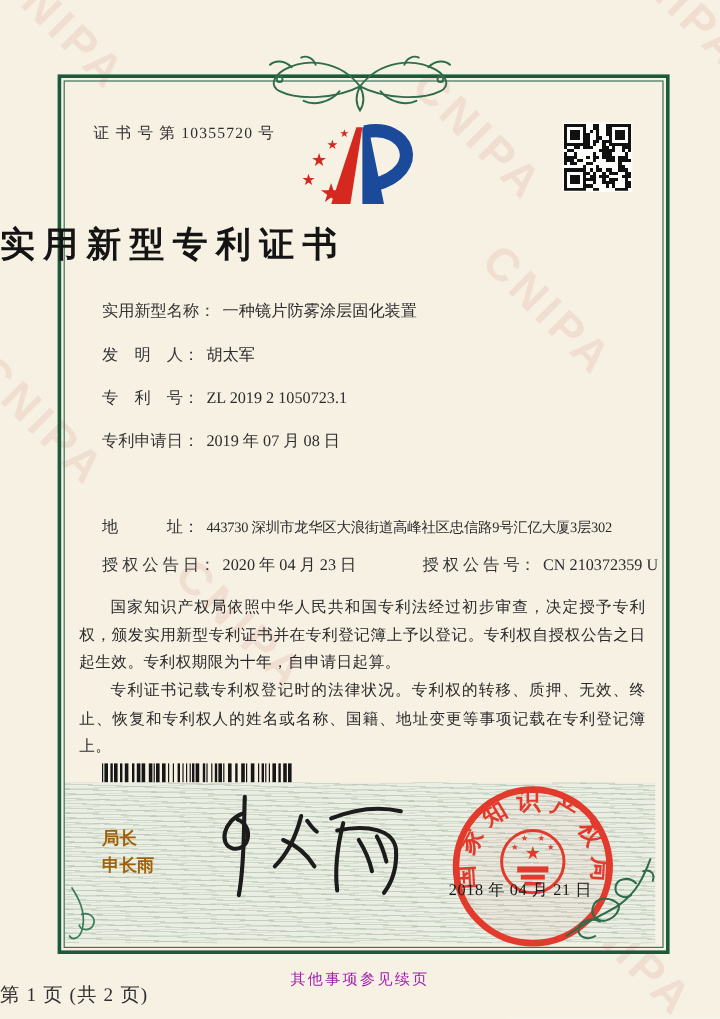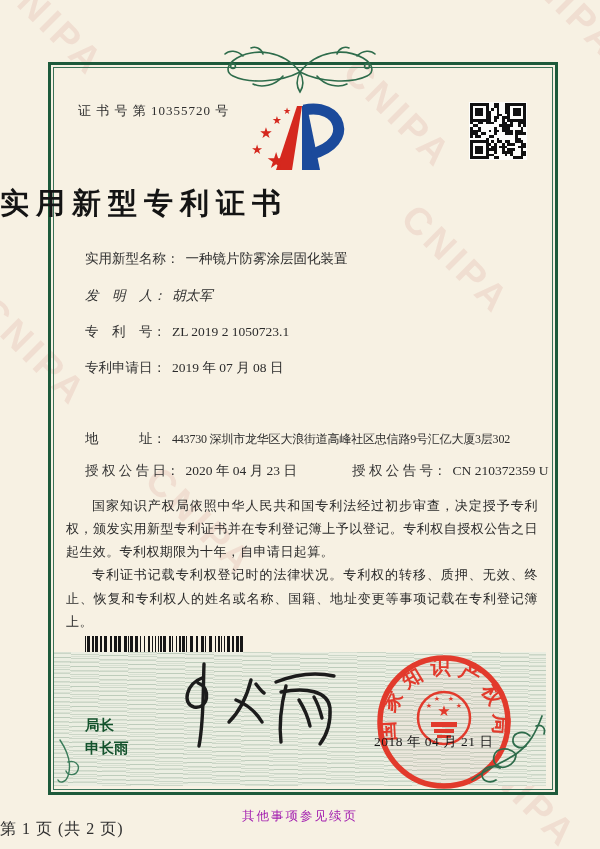--- a/index.html
+++ b/index.html
@@ -40,21 +40,21 @@
   .grant2{position:absolute;left:267px;top:0;}
 
   .body-text{position:absolute;left:66px;top:494px;width:472px;font-size:13px;
              line-height:1.78;color:#2a2a2a;text-align:justify;letter-spacing:0.4px;}
   .body-text p{margin:0;text-indent:2em;}
 
   .barcode{position:absolute;left:85px;top:636px;}
 
   .officer{position:absolute;left:85px;top:688px;z-index:6;
            font-family:"Liberation Sans","DejaVu Sans",sans-serif;
-           font-weight:bold;font-size:14.5px;color:#14532d;line-height:1.6;margin-top:26px;}
+           font-weight:bold;font-size:14.5px;color:#a16207;line-height:1.6;}
   .signature{position:absolute;left:168px;top:658px;z-index:6;}
 
   .seal{position:absolute;left:374px;top:652px;z-index:5;}
   .seal-date{position:absolute;left:374px;top:733px;z-index:7;font-size:13.5px;
              color:#191919;letter-spacing:0.5px;white-space:nowrap;}
 
   .page-info{position:absolute;left:0;right:0;top:771px;text-align:left;z-index:6;
              font-size:16px;color:#2f2f2f;letter-spacing:1px;margin-top:48px;}
   .cont-note{position:absolute;left:0;right:0;top:808px;text-align:center;z-index:2;
              font-size:12.5px;color:#a21caf;letter-spacing:2px;}
@@ -362,21 +362,21 @@
         <rect x="17" y="20" width="1" height="1" fill="#111"></rect>
         <rect x="18" y="20" width="1" height="1" fill="#111"></rect>
         <rect x="19" y="20" width="1" height="1" fill="#111"></rect>
       </svg>
 
     <div class="title">实用新型专利证书</div>
 
     <div class="field-row" style="top:250px;">
       <span class="field-label">实用新型名称：</span><span class="field-value">一种镜片防雾涂层固化装置</span>
     </div>
-    <div class="field-row" style="top:287px;font-style:italic;">
+    <div class="field-row" style="top:287px;">
       <span class="field-label">发　明　人：</span><span class="field-value">胡太军</span>
     </div>
     <div class="field-row" style="top:323px;">
       <span class="field-label">专　利　号：</span><span class="field-value">ZL 2019 2 1050723.1</span>
     </div>
     <div class="field-row" style="top:359px;">
       <span class="field-label">专利申请日：</span><span class="field-value">2019 年 07 月 08 日</span>
     </div>
     <div class="field-row addr" style="top:430px;">
       <span class="field-label">地　　　址：</span><span class="field-value">443730 深圳市龙华区大浪街道高峰社区忠信路9号汇亿大厦3层302</span>

